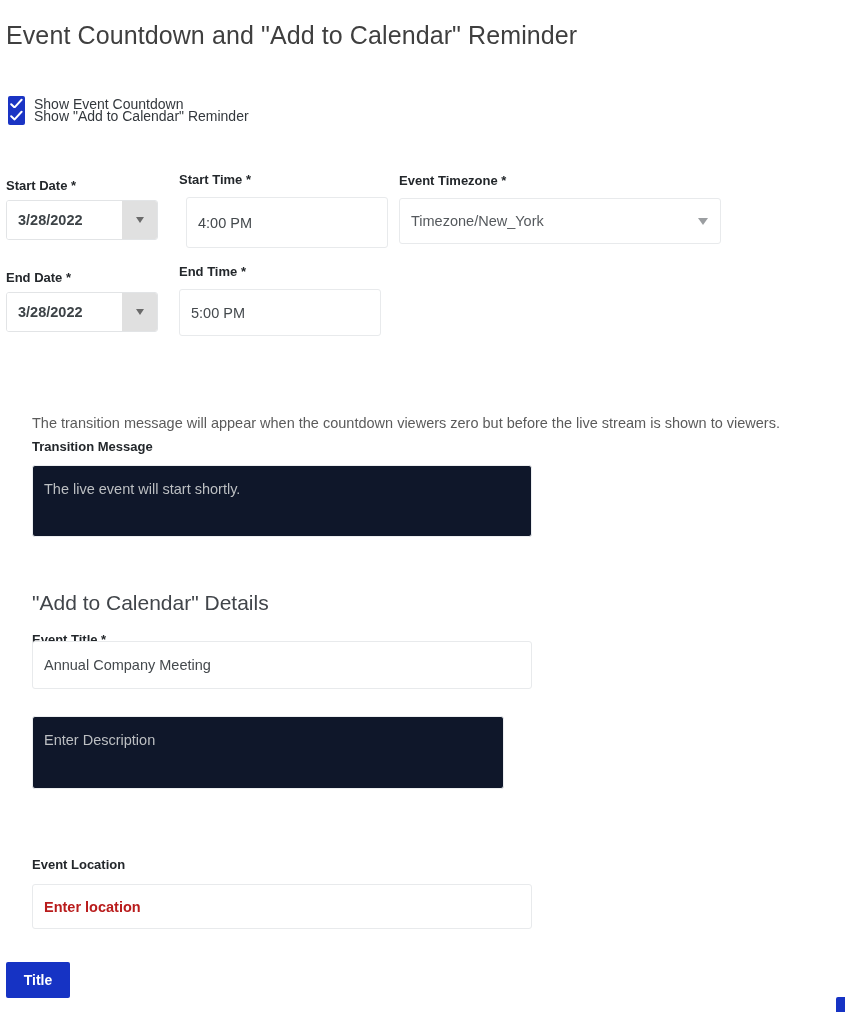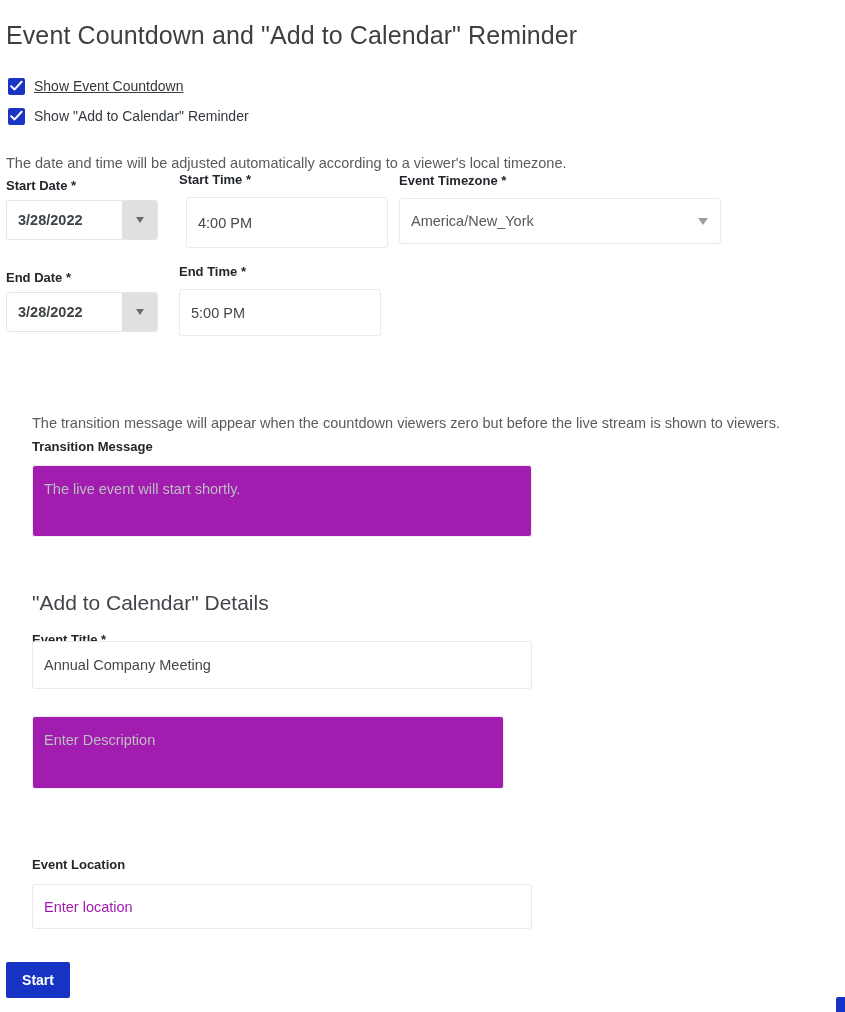--- a/index.html
+++ b/index.html
@@ -50,21 +50,21 @@
   }
 
   
   .check-row {
     position: absolute;
     left: 8px;
     display: flex;
     align-items: center;
     height: 18px;
   }
-  .check-row.r1 { top: 77px; text-decoration: underline; }
+  .check-row.r1 { top: 95px; }
   .check-row.r2 { top: 107px; }
 
   .checkbox {
     width: 17px;
     height: 17px;
     border-radius: 2px;
     background: #1a34c4;
     position: relative;
     flex: 0 0 auto;
     cursor: pointer;
@@ -148,21 +148,21 @@
     border: 1px solid #e8eaec;
     border-radius: 3px;
     background: #ffffff;
     display: flex;
     align-items: center;
     padding-left: 11px;
     font-size: 14.5px;
     cursor: text;
   }
   .text-input .val { color: #44494d; }
-  .text-input .ph  { color: #a21caf; }
+  .text-input .ph  { color: #b91c1c; font-weight: bold; }
 
   
   .select-field {
     position: absolute;
     border: 1px solid #e8eaec;
     border-radius: 3px;
     background: #ffffff;
     display: flex;
     align-items: center;
     padding-left: 11px;
@@ -178,21 +178,21 @@
     border-right: 5px solid transparent;
     border-top: 7px solid #9b9ea1;
     flex: 0 0 auto;
   }
 
   
   .textarea-field {
     position: absolute;
     border: 1px solid #eceef0;
     border-radius: 3px;
-    background: #a21caf;
+    background: #0f172a;
     padding: 14px 11px 0 11px;
     font-size: 14.5px;
     color: #bcbfc2;
     line-height: 19px;
     cursor: text;
   }
 
   
   .section-title {
     position: absolute;
@@ -263,38 +263,37 @@
 
   <div class="check-row r2">
     <span class="checkbox">
       <svg viewBox="0 0 13 12">
         <path d="M1.2 6.2 L4.6 9.4 L11.6 1.8" fill="none" stroke="#ffffff" stroke-width="2" stroke-linecap="round" stroke-linejoin="round"></path>
       </svg>
     </span>
     <span class="check-label">Show "Add to Calendar" Reminder</span>
   </div>
 
-  <p class="note-text">The date and time will be adjusted automatically according to a viewer's local timezone.</p>
 
   <span class="field-label" style="left:6px; top:178px;">Start Date *</span>
   <div class="date-field" style="left:6px; top:200px;">
     <span class="dv">3/28/2022</span>
     <span class="dbtn">
       <span class="caret-down"></span>
     </span>
   </div>
 
   <span class="field-label" style="left:179px; top:172px;">Start Time *</span>
   <div class="text-input" style="left:186px; top:197px; width:202px; height:51px;">
     <span class="val">4:00 PM</span>
   </div>
 
   <span class="field-label" style="left:399px; top:173px;">Event Timezone *</span>
   <div class="select-field" style="left:399px; top:198px; width:322px; height:46px;">
-    <span class="sv">America/New_York</span>
+    <span class="sv">Timezone/New_York</span>
     <span class="select-caret"></span>
   </div>
 
   <span class="field-label" style="left:6px; top:270px;">End Date *</span>
   <div class="date-field" style="left:6px; top:292px;">
     <span class="dv">3/28/2022</span>
     <span class="dbtn">
       <span class="caret-down"></span>
     </span>
   </div>
@@ -321,17 +320,17 @@
   <span class="field-label" style="left:32px; top:723px;padding-left:6px;">Event Description</span>
   <div class="textarea-field" style="left:32px; top:716px; width:472px; height:73px;">
     <span>Enter Description</span>
   </div>
 
   <span class="field-label" style="left:32px; top:857px;">Event Location</span>
   <div class="text-input" style="left:32px; top:884px; width:500px; height:45px;">
     <span class="ph">Enter location</span>
   </div>
 
-  <button class="save-button">Start</button>
+  <button class="save-button">Title</button>
 
   <div class="corner-widget"></div>
 
 </div>
 
 </body></html>

